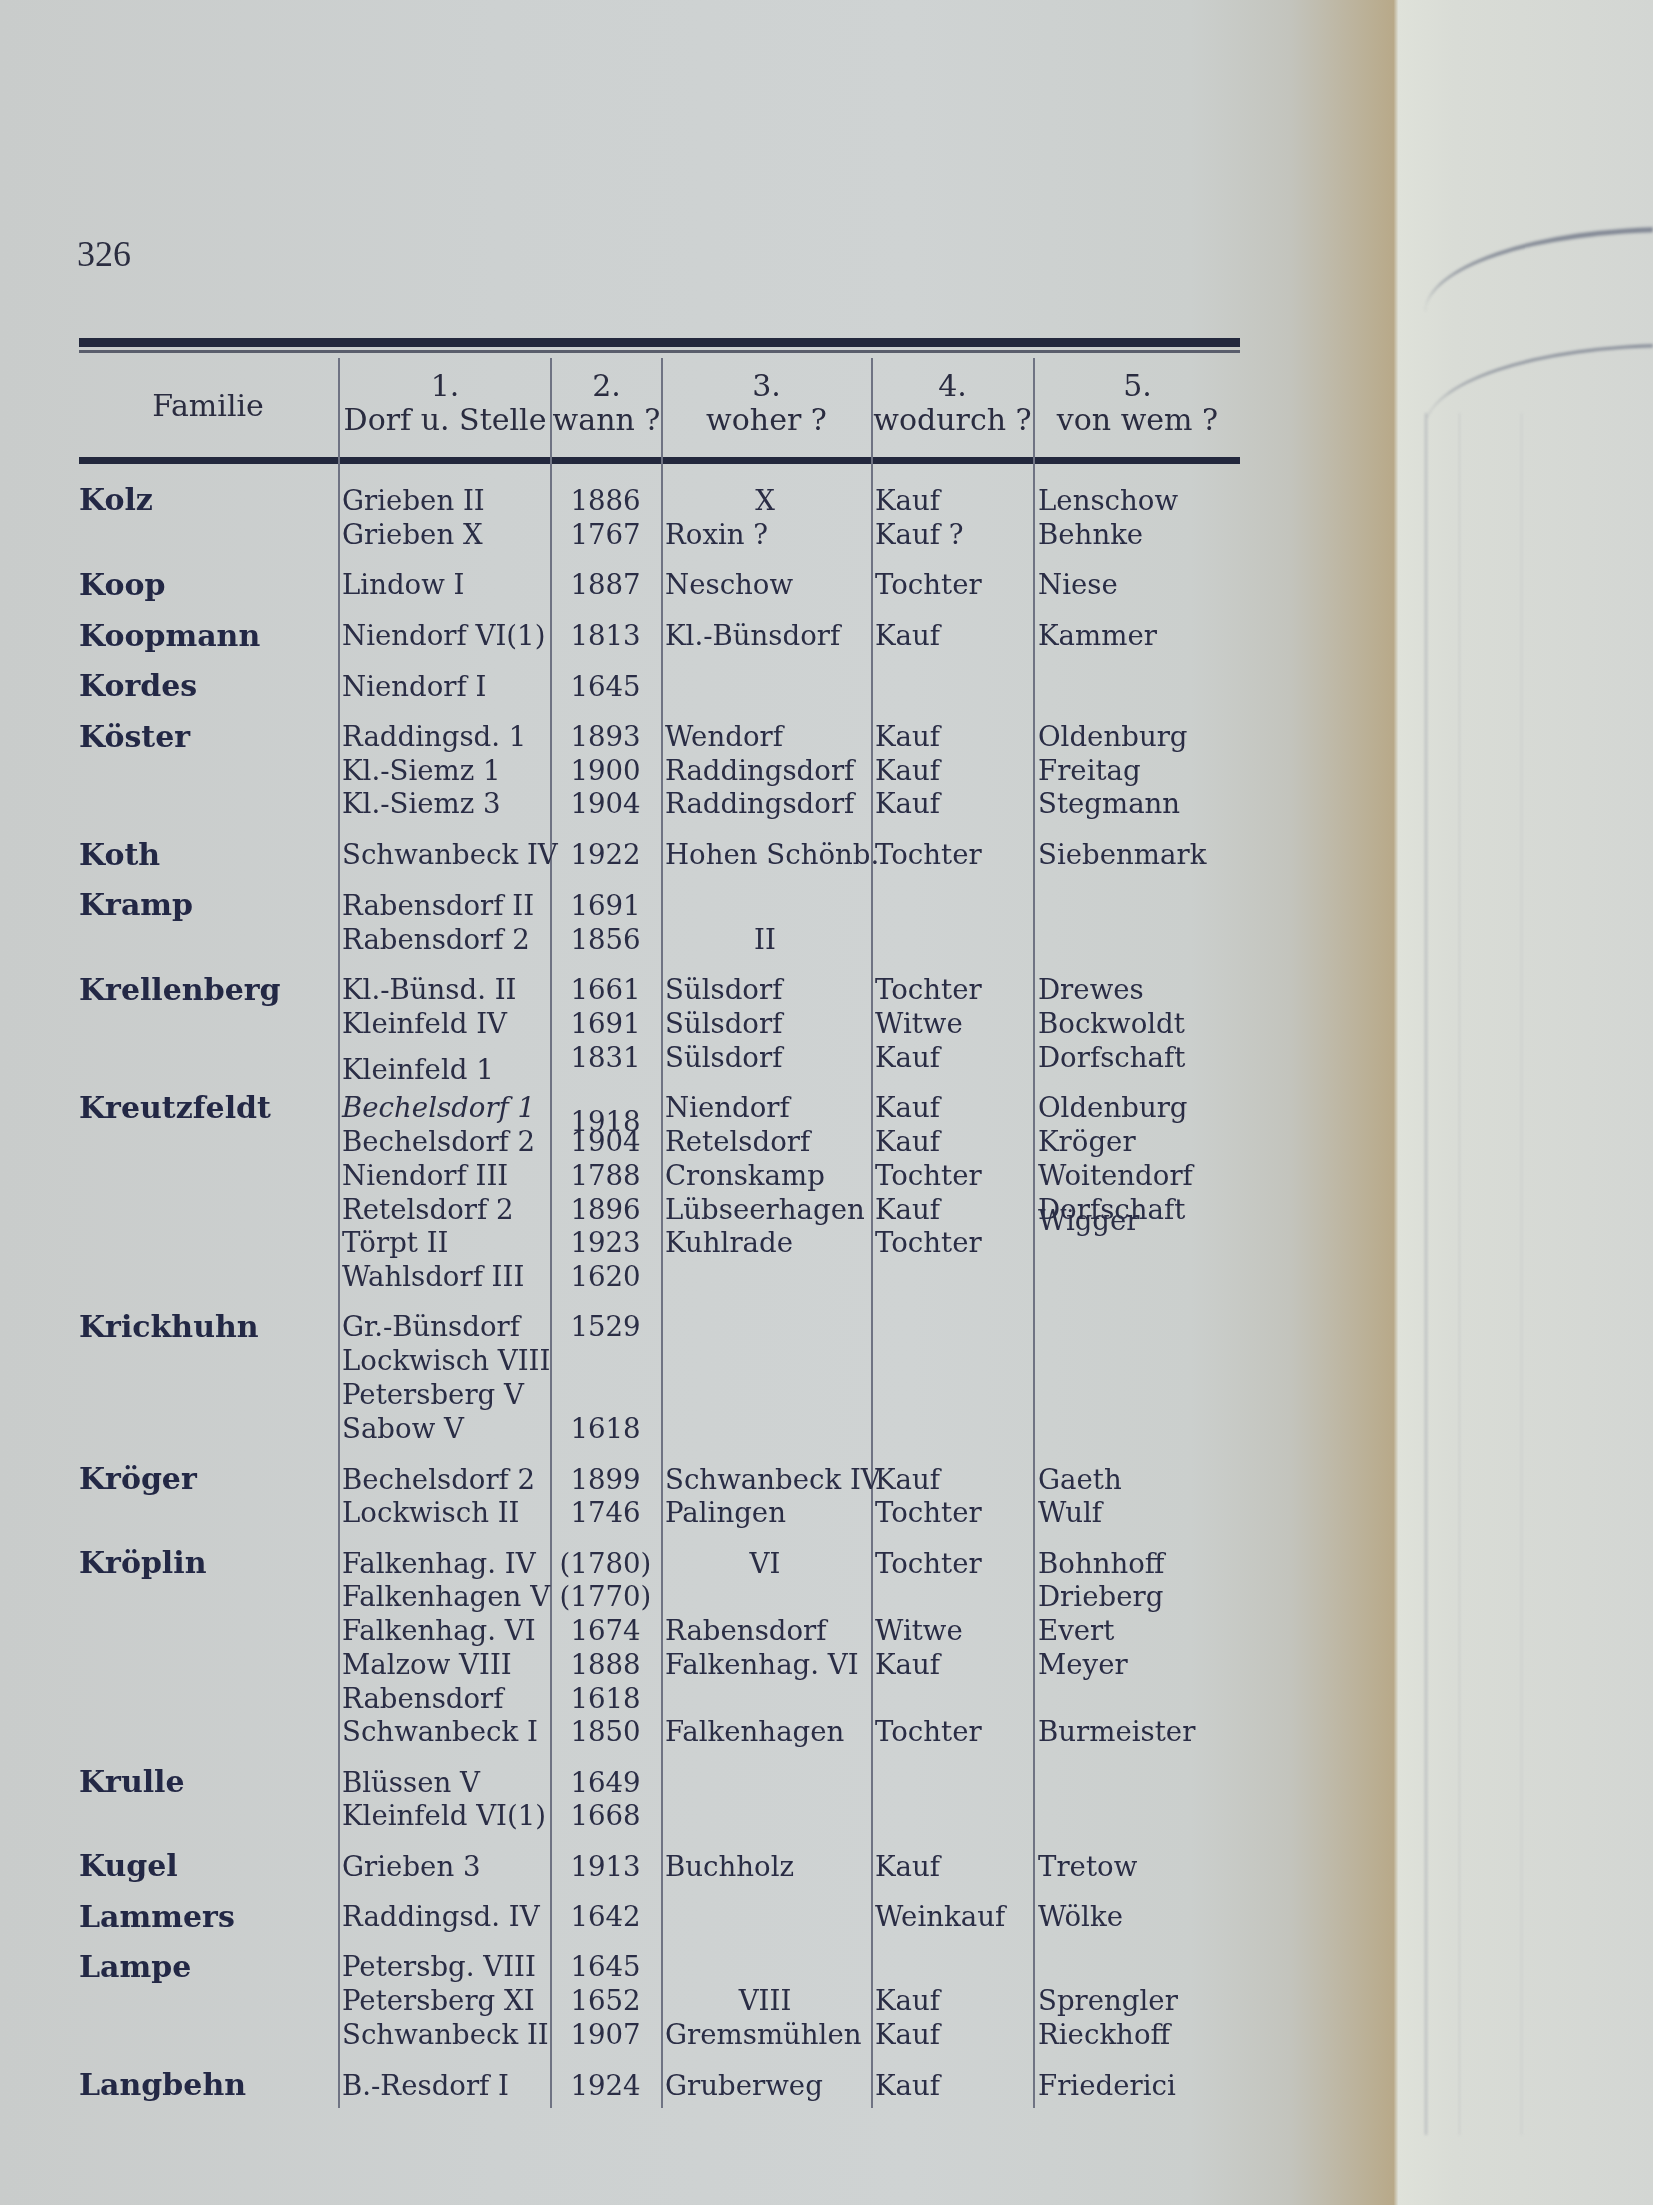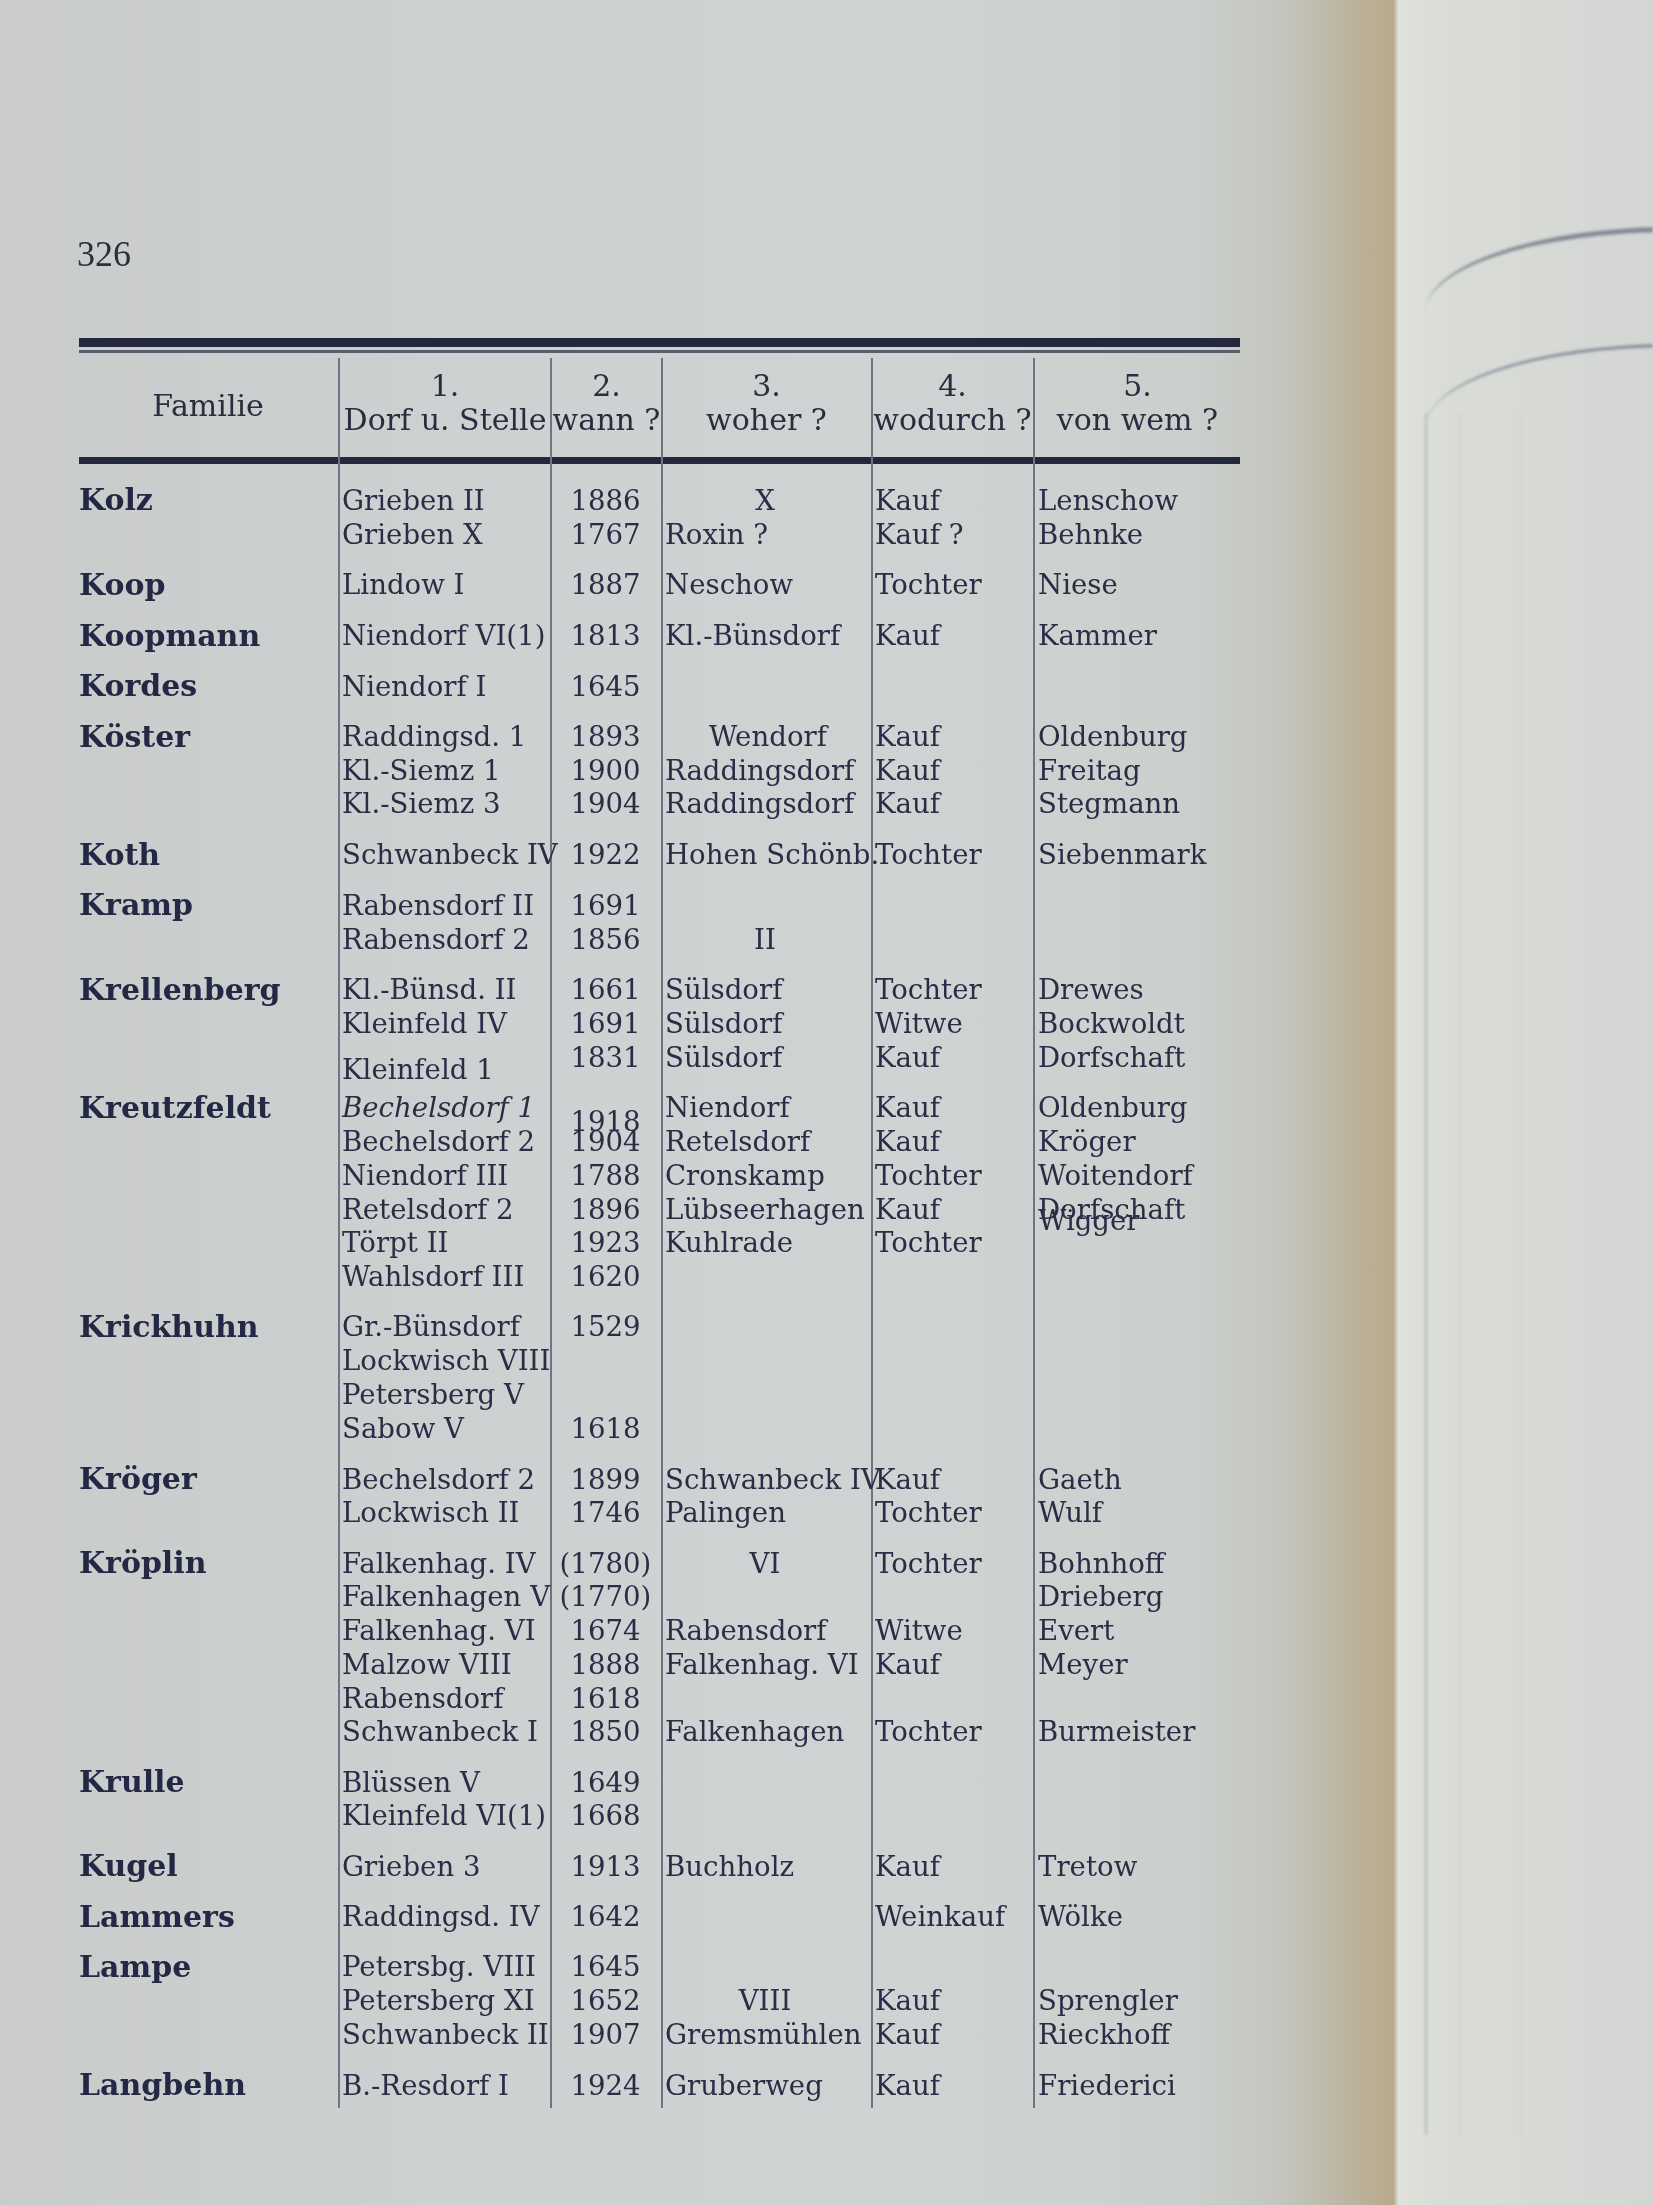--- a/index.html
+++ b/index.html
@@ -94,21 +94,21 @@
   <div class="cell c-wodurch" style="top:619px;">Kauf</div>
   <div class="cell c-vonwem" style="top:619px;">Kammer</div>
 
   <div class="fam" style="top:668px;">Kordes</div>
   <div class="cell c-dorf" style="top:670px;">Niendorf I</div>
   <div class="cell c-wann" style="top:670px;">1645</div>
 
   <div class="fam" style="top:719px;">Köster</div>
   <div class="cell c-dorf" style="top:720px;">Raddingsd. 1</div>
   <div class="cell c-wann" style="top:720px;">1893</div>
-  <div class="cell c-woher" style="top:720px;margin-left:44px;">Wendorf</div>
+  <div class="cell c-woher" style="top:720px;">Wendorf</div>
   <div class="cell c-wodurch" style="top:720px;">Kauf</div>
   <div class="cell c-vonwem" style="top:720px;">Oldenburg</div>
   <div class="cell c-dorf" style="top:754px;">Kl.-Siemz 1</div>
   <div class="cell c-wann" style="top:754px;">1900</div>
   <div class="cell c-woher" style="top:754px;">Raddingsdorf</div>
   <div class="cell c-wodurch" style="top:754px;">Kauf</div>
   <div class="cell c-vonwem" style="top:754px;">Freitag</div>
   <div class="cell c-dorf" style="top:787px;">Kl.-Siemz 3</div>
   <div class="cell c-wann" style="top:787px;">1904</div>
   <div class="cell c-woher" style="top:787px;">Raddingsdorf</div>

